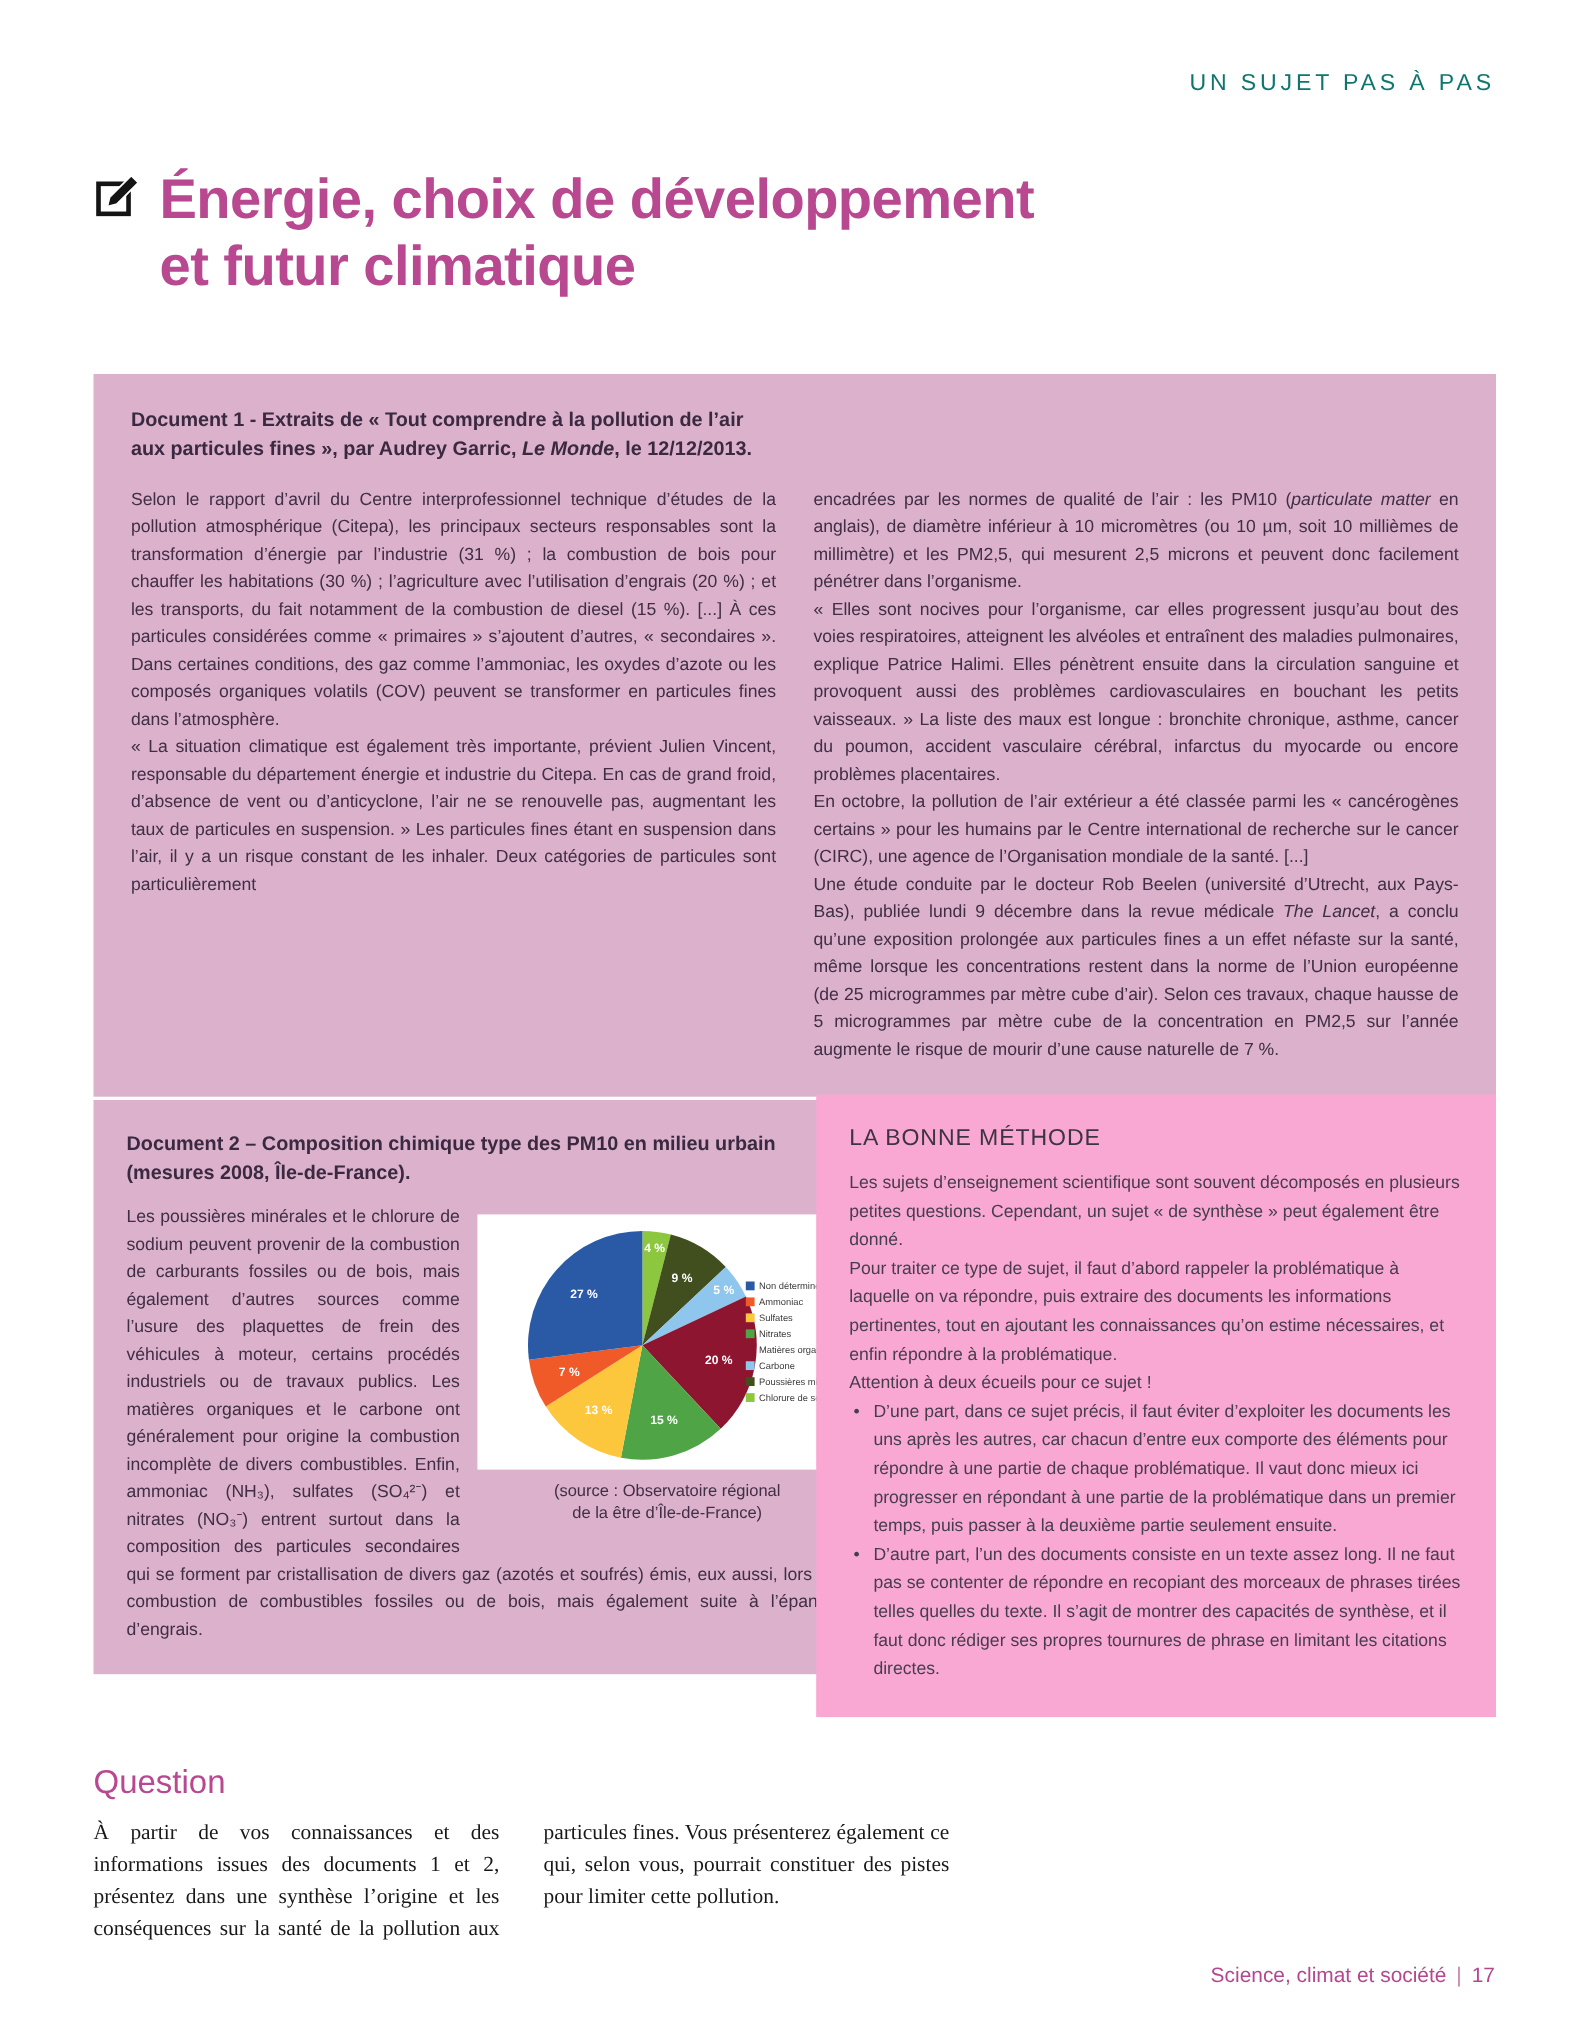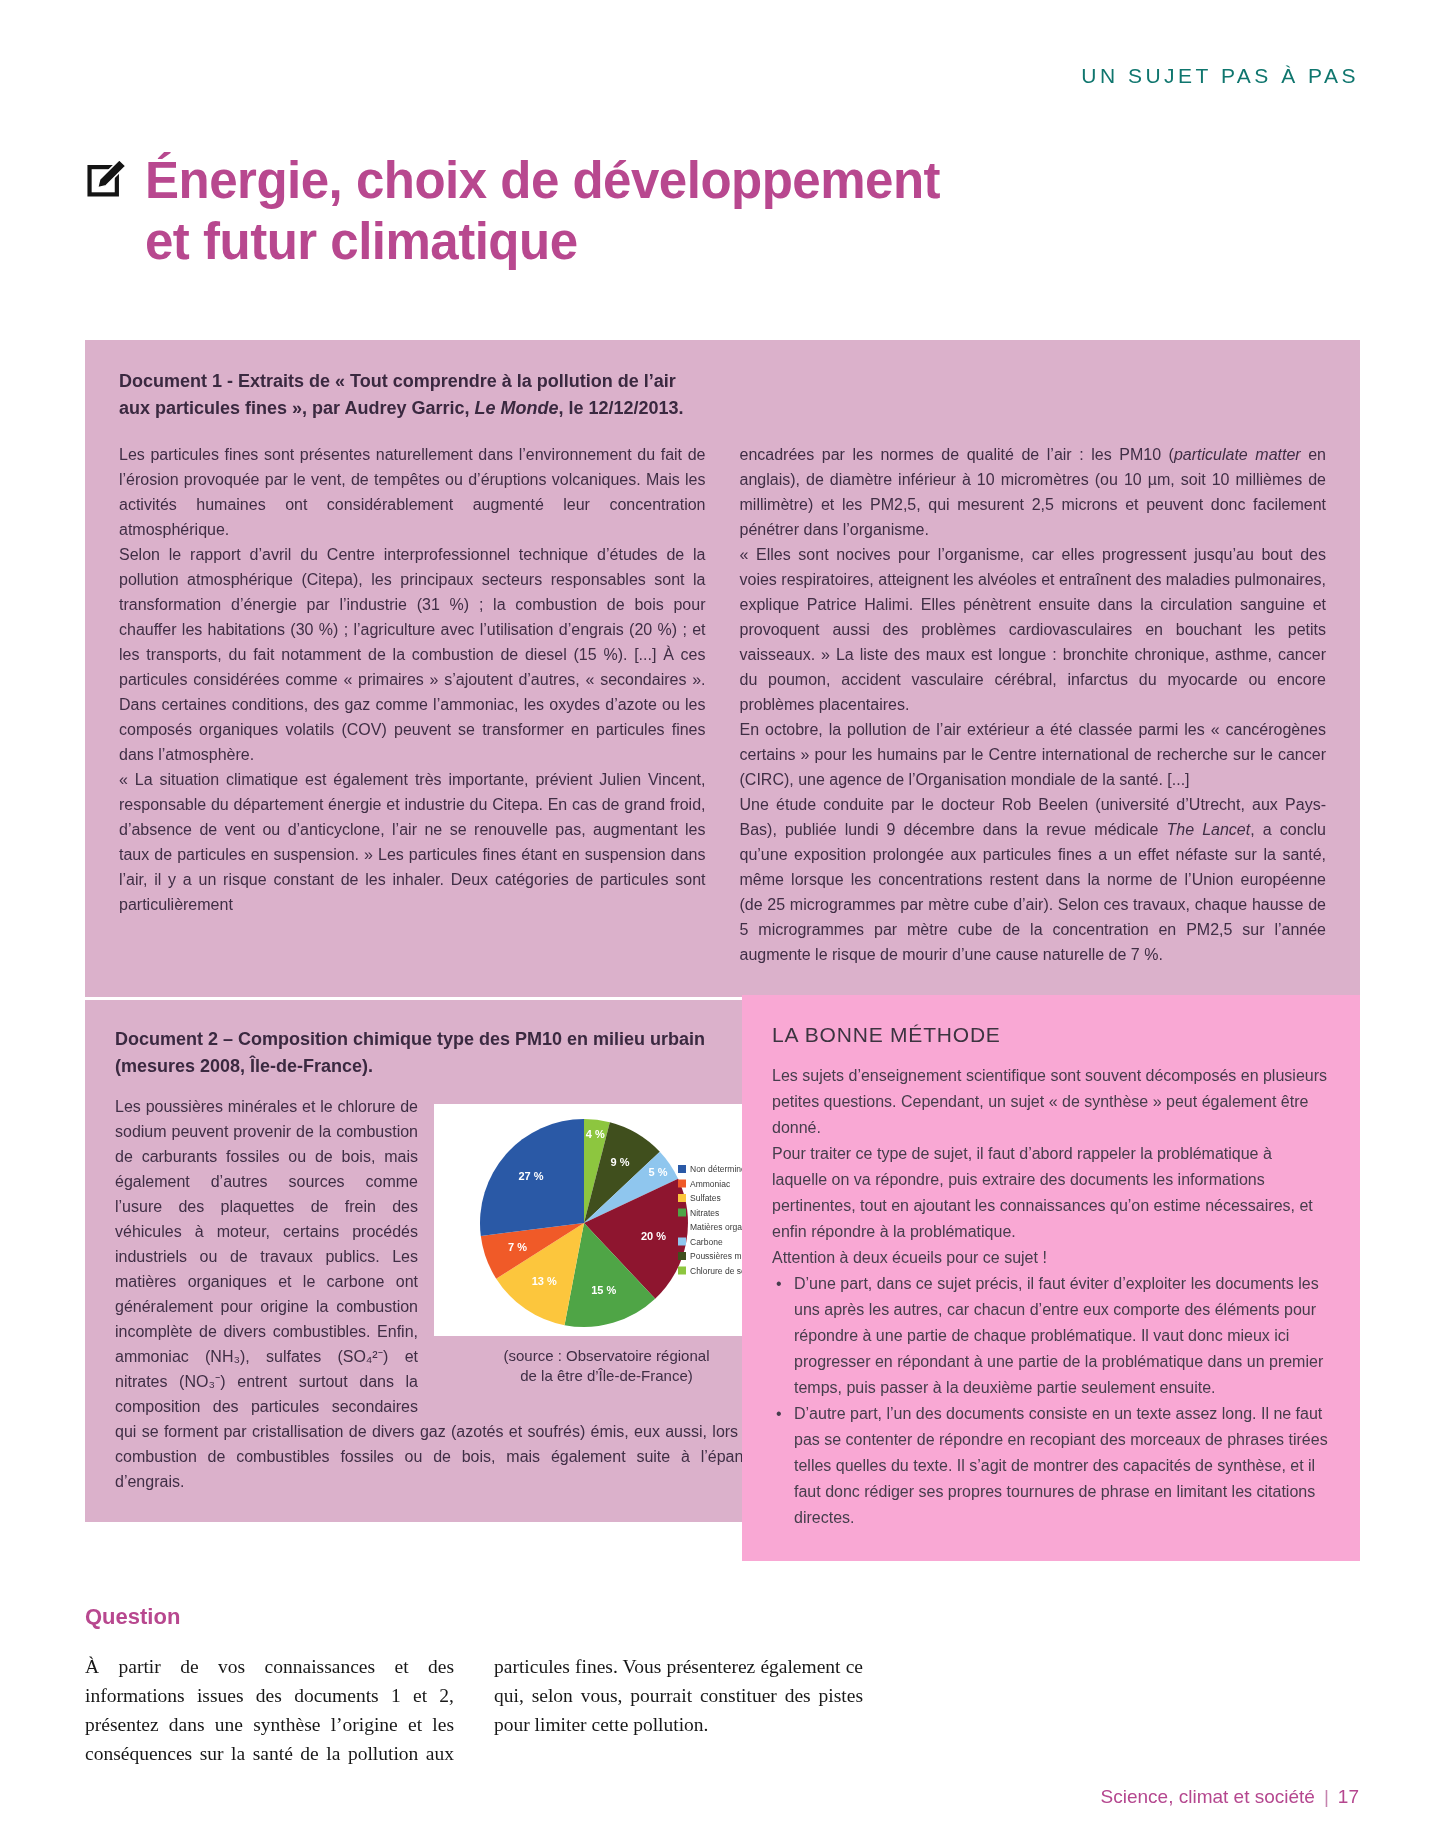--- a/index.html
+++ b/index.html
@@ -38,21 +38,21 @@
 
   
   .method{position:absolute;left:742px;top:995px;width:618px;background:#f9a8d4;
           padding:28px 30px 30px;box-sizing:border-box;color:#453d4c;}
   .method h2{margin:0 0 16px;font-size:21px;font-weight:400;letter-spacing:0.8px;color:#3c3440;}
   .method p{font-size:16px;line-height:26px;margin:0;text-align:left;}
   .method p.bullet{display:flex;}
   .method .dot{flex:0 0 18px;padding-left:4px;}
 
   
-  .question-head{position:absolute;left:85px;top:1604px;font-size:22px;font-weight:700;color:#b8488f;}
+  .question-head{position:absolute;left:85px;top:1604px;font-size:30px;font-weight:400;color:#b8488f;}
   .question-text{position:absolute;left:85px;top:1652px;width:778px;
                  column-count:2;column-gap:40px;
                  font-family:"Liberation Serif",serif;font-size:19.5px;line-height:29px;
                  text-align:justify;color:#181818;}
 
   
   .footer{position:absolute;top:1786px;right:86px;font-size:19px;color:#b5478f;}
   .footer .bar{padding:0 9px;color:#c583ae;}
 </style>
 </head>
@@ -69,21 +69,20 @@
         <path d="M19.6 0.9 L23.3 4.6 L12.1 15.8 L7.2 17.0 L8.4 12.1 Z" fill="#141414" stroke="#ffffff" stroke-width="0.9"></path>
       </svg>
     </span>
     <h1 class="chapter"><span>Énergie, choix de développement</span><br><span>et futur climatique</span></h1>
   </div>
 
   <section class="docbox doc1">
     <p class="doc-title"><span>Document 1 - Extraits de « Tout comprendre à la pollution de l’air aux particules fines », par Audrey Garric, </span><span class="it">Le Monde</span><span>, le 12/12/2013.</span></p>
     <div class="cols">
       <div class="col">
-          <p>Les particules fines sont présentes naturellement dans l’environnement du fait de l’érosion provoquée par le vent, de tempêtes ou d’éruptions volcaniques. Mais les activités humaines ont considérablement augmenté leur concentration atmosphérique.</p>
           <p>Selon le rapport d’avril du Centre interprofessionnel technique d’études de la pollution atmosphérique (Citepa), les principaux secteurs responsables sont la transformation d’énergie par l’industrie (31 %) ; la combustion de bois pour chauffer les habitations (30 %) ; l’agriculture avec l’utilisation d’engrais (20 %) ; et les transports, du fait notamment de la combustion de diesel (15 %). [...] À ces particules considérées comme « primaires » s’ajoutent d’autres, « secondaires ». Dans certaines conditions, des gaz comme l’ammoniac, les oxydes d’azote ou les composés organiques volatils (COV) peuvent se transformer en particules fines dans l’atmosphère.</p>
           <p>« La situation climatique est également très importante, prévient Julien Vincent, responsable du département énergie et industrie du Citepa. En cas de grand froid, d’absence de vent ou d’anticyclone, l’air ne se renouvelle pas, augmentant les taux de particules en suspension. » Les particules fines étant en suspension dans l’air, il y a un risque constant de les inhaler. Deux catégories de particules sont particulièrement</p>
         </div>
       <div class="col">
           <p><span>encadrées par les normes de qualité de l’air : les PM10 (</span><span class="it">particulate matter</span><span> en anglais), de diamètre inférieur à 10 micromètres (ou 10 µm, soit 10 millièmes de millimètre) et les PM2,5, qui mesurent 2,5 microns et peuvent donc facilement pénétrer dans l’organisme.</span></p>
           <p>« Elles sont nocives pour l’organisme, car elles progressent jusqu’au bout des voies respiratoires, atteignent les alvéoles et entraînent des maladies pulmonaires, explique Patrice Halimi. Elles pénètrent ensuite dans la circulation sanguine et provoquent aussi des problèmes cardiovasculaires en bouchant les petits vaisseaux. » La liste des maux est longue : bronchite chronique, asthme, cancer du poumon, accident vasculaire cérébral, infarctus du myocarde ou encore problèmes placentaires.</p>
           <p>En octobre, la pollution de l’air extérieur a été classée parmi les « cancérogènes certains » pour les humains par le Centre international de recherche sur le cancer (CIRC), une agence de l’Organisation mondiale de la santé. [...]</p>
           <p><span>Une étude conduite par le docteur Rob Beelen (université d’Utrecht, aux Pays-Bas), publiée lundi 9 décembre dans la revue médicale </span><span class="it">The Lancet</span><span>, a conclu qu’une exposition prolongée aux particules fines a un effet néfaste sur la santé, même lorsque les concentrations restent dans la norme de l’Union européenne (de 25 microgrammes par mètre cube d’air). Selon ces travaux, chaque hausse de 5 microgrammes par mètre cube de la concentration en PM2,5 sur l’année augmente le risque de mourir d’une cause naturelle de 7 %.</span></p>
         </div>
     </div>

